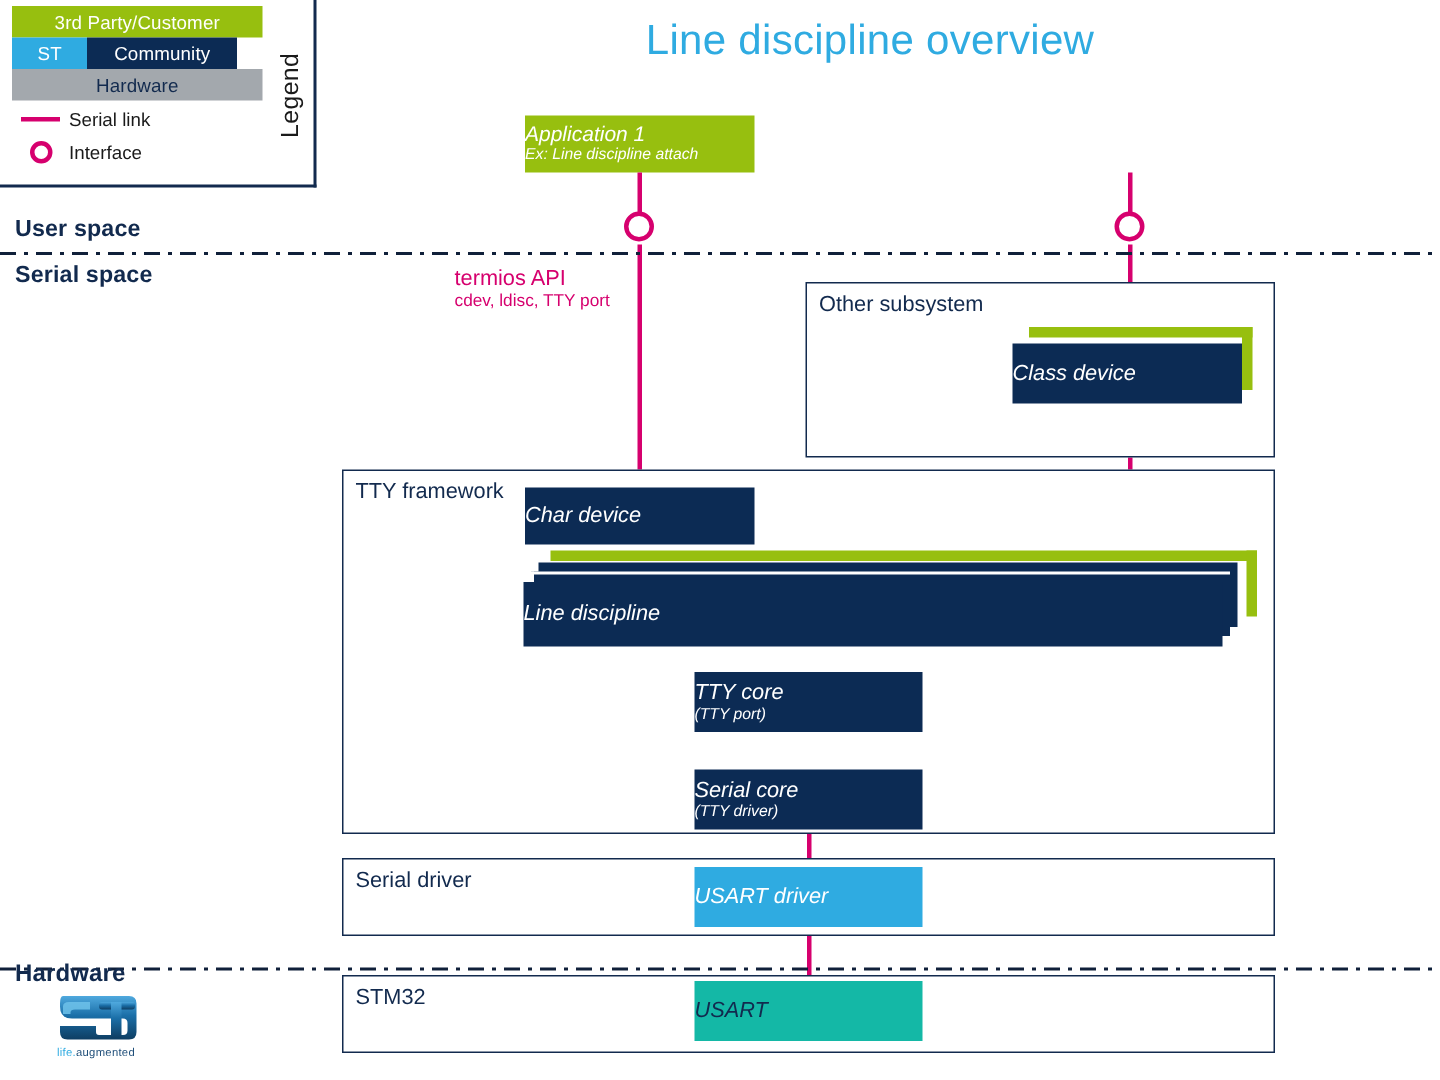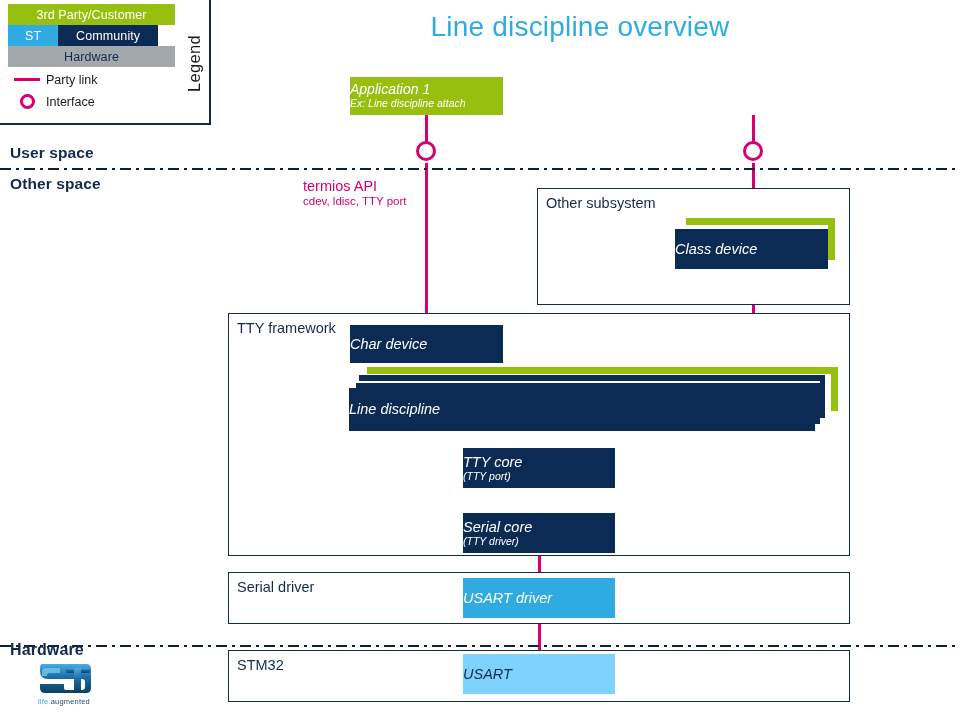--- a/index.html
+++ b/index.html
@@ -178,21 +178,21 @@
     box-sizing: border-box;
     text-align: center;
     line-height: 1.12;
     font-style: italic;
   }
   .block .b-main { font-size: 14.5px; }
   .block .b-sub  { font-size: 10.5px; margin-top: 1px; }
   .navy  { background: #0C2B54; color: #ffffff; }
   .green { background: #97BF0F; color: #ffffff; }
   .cyan  { background: #2FABE1; color: #ffffff; }
-  .gray  { background: #7dd3fc; color: #122A4E; }
+  .gray  { background: #14b8a6; color: #122A4E; }
 
   
   #app1 { left: 350px; top: 77px;  width: 153px; height: 38px; }
   #app2 { left: 677px; top: 77px;  width: 153px; height: 38px; }
   #app1 .b-main, #app2 .b-main { font-size: 14px; }
   #app1 .b-sub,  #app2 .b-sub  { font-size: 10.5px; }
 
   
   #classdev-green {
     left: 686px; top: 218px;
@@ -252,21 +252,21 @@
       <div class="legend-row2">
         <div class="legend-bar lg-blue">ST</div>
         <div class="legend-bar lg-navy">Community</div>
       </div>
       <div class="legend-bar lg-gray">Hardware</div>
 
       <div class="legend-key">
         <span class="key-glyph">
           <span class="key-line"></span>
         </span>
-        <span>Party link</span>
+        <span>Serial link</span>
       </div>
       <div class="legend-key">
         <span class="key-glyph">
           <span class="key-circle"></span>
         </span>
         <span>Interface</span>
       </div>
     </div>
     <div class="abs" id="legend-vlabel">Legend</div>
   </div>
@@ -290,21 +290,21 @@
 
   <div class="abs link" style="left:538px; top:551px; height:29px;"></div>
 
   <div class="abs link" style="left:538px; top:616px; height:40px;"></div>
 
   <div class="abs iface-circle" style="left:416px; top:141px;"></div>
   <div class="abs iface-circle" style="left:743px; top:141px;"></div>
 
   <div class="abs space-label" id="label-user-space">User space</div>
   <div class="abs sep" id="sep-user-kernel"></div>
-  <div class="abs space-label" id="label-kernel-space">Other space</div>
+  <div class="abs space-label" id="label-kernel-space">Serial space</div>
 
   <div class="abs" id="termios-note">
     <span class="t1">termios API</span>
     <span class="t2">cdev, ldisc, TTY port</span>
   </div>
 
   <div class="abs frame" id="frame-other-subsystem">
     <span class="frame-title">Other subsystem</span>
   </div>
   <div class="abs" id="classdev-green"></div>

